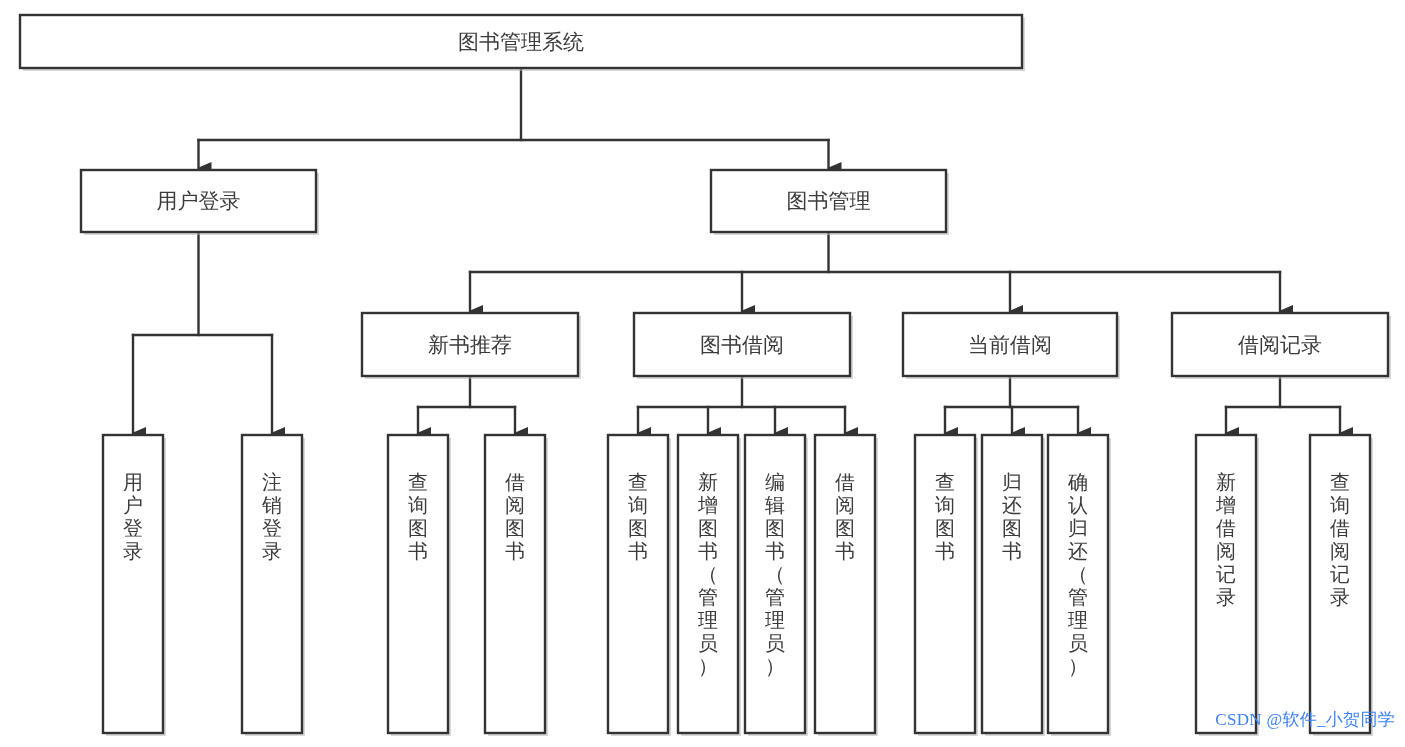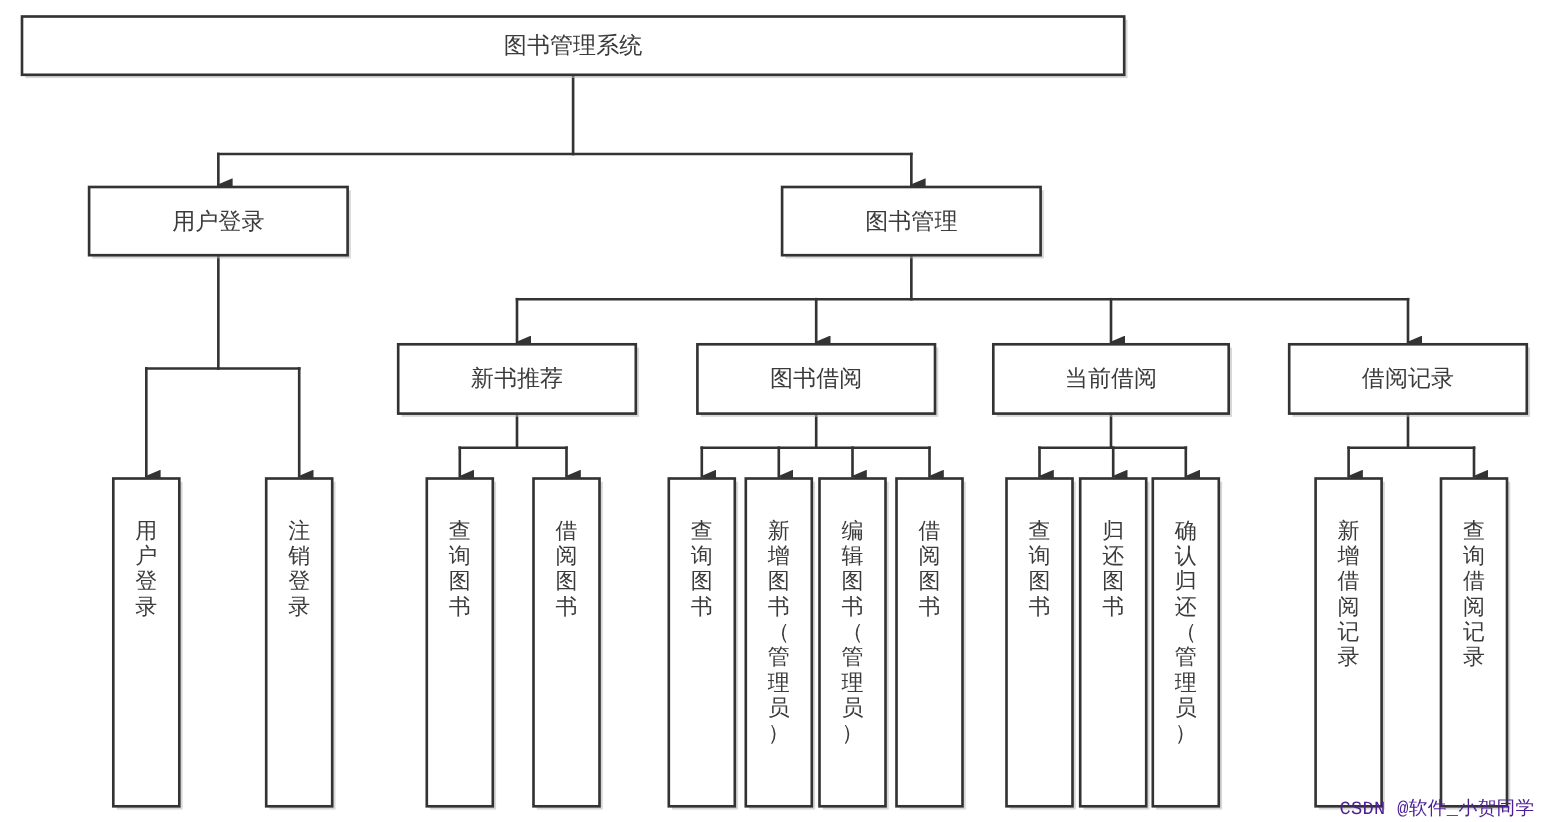--- a/index.html
+++ b/index.html
@@ -49,24 +49,24 @@
     stroke-width: 2.4;
     fill: none;
     stroke-linecap: square;
   }
   .arrow-head {
     fill: #333333;
   }
   .watermark {
     position: absolute;
     right: 10px;
-    bottom: 1px;
-    color: #4c1d95;
+    bottom: 16px;
+    color: #3b82f6;
     font-size: 17px;
-    font-family: Liberation Mono, monospace;
+    font-family: Liberation Serif, serif;
     white-space: nowrap;
     letter-spacing: 0.3px;
   }
 </style>
 </head>
 <body>
 
 <svg id="diagram" viewBox="0 0 1405 747">
   <defs>
     <marker id="arrow" viewBox="0 0 12 14" refX="6" refY="13" markerWidth="12" markerHeight="14" orient="auto-start-reverse" markerUnits="userSpaceOnUse">

